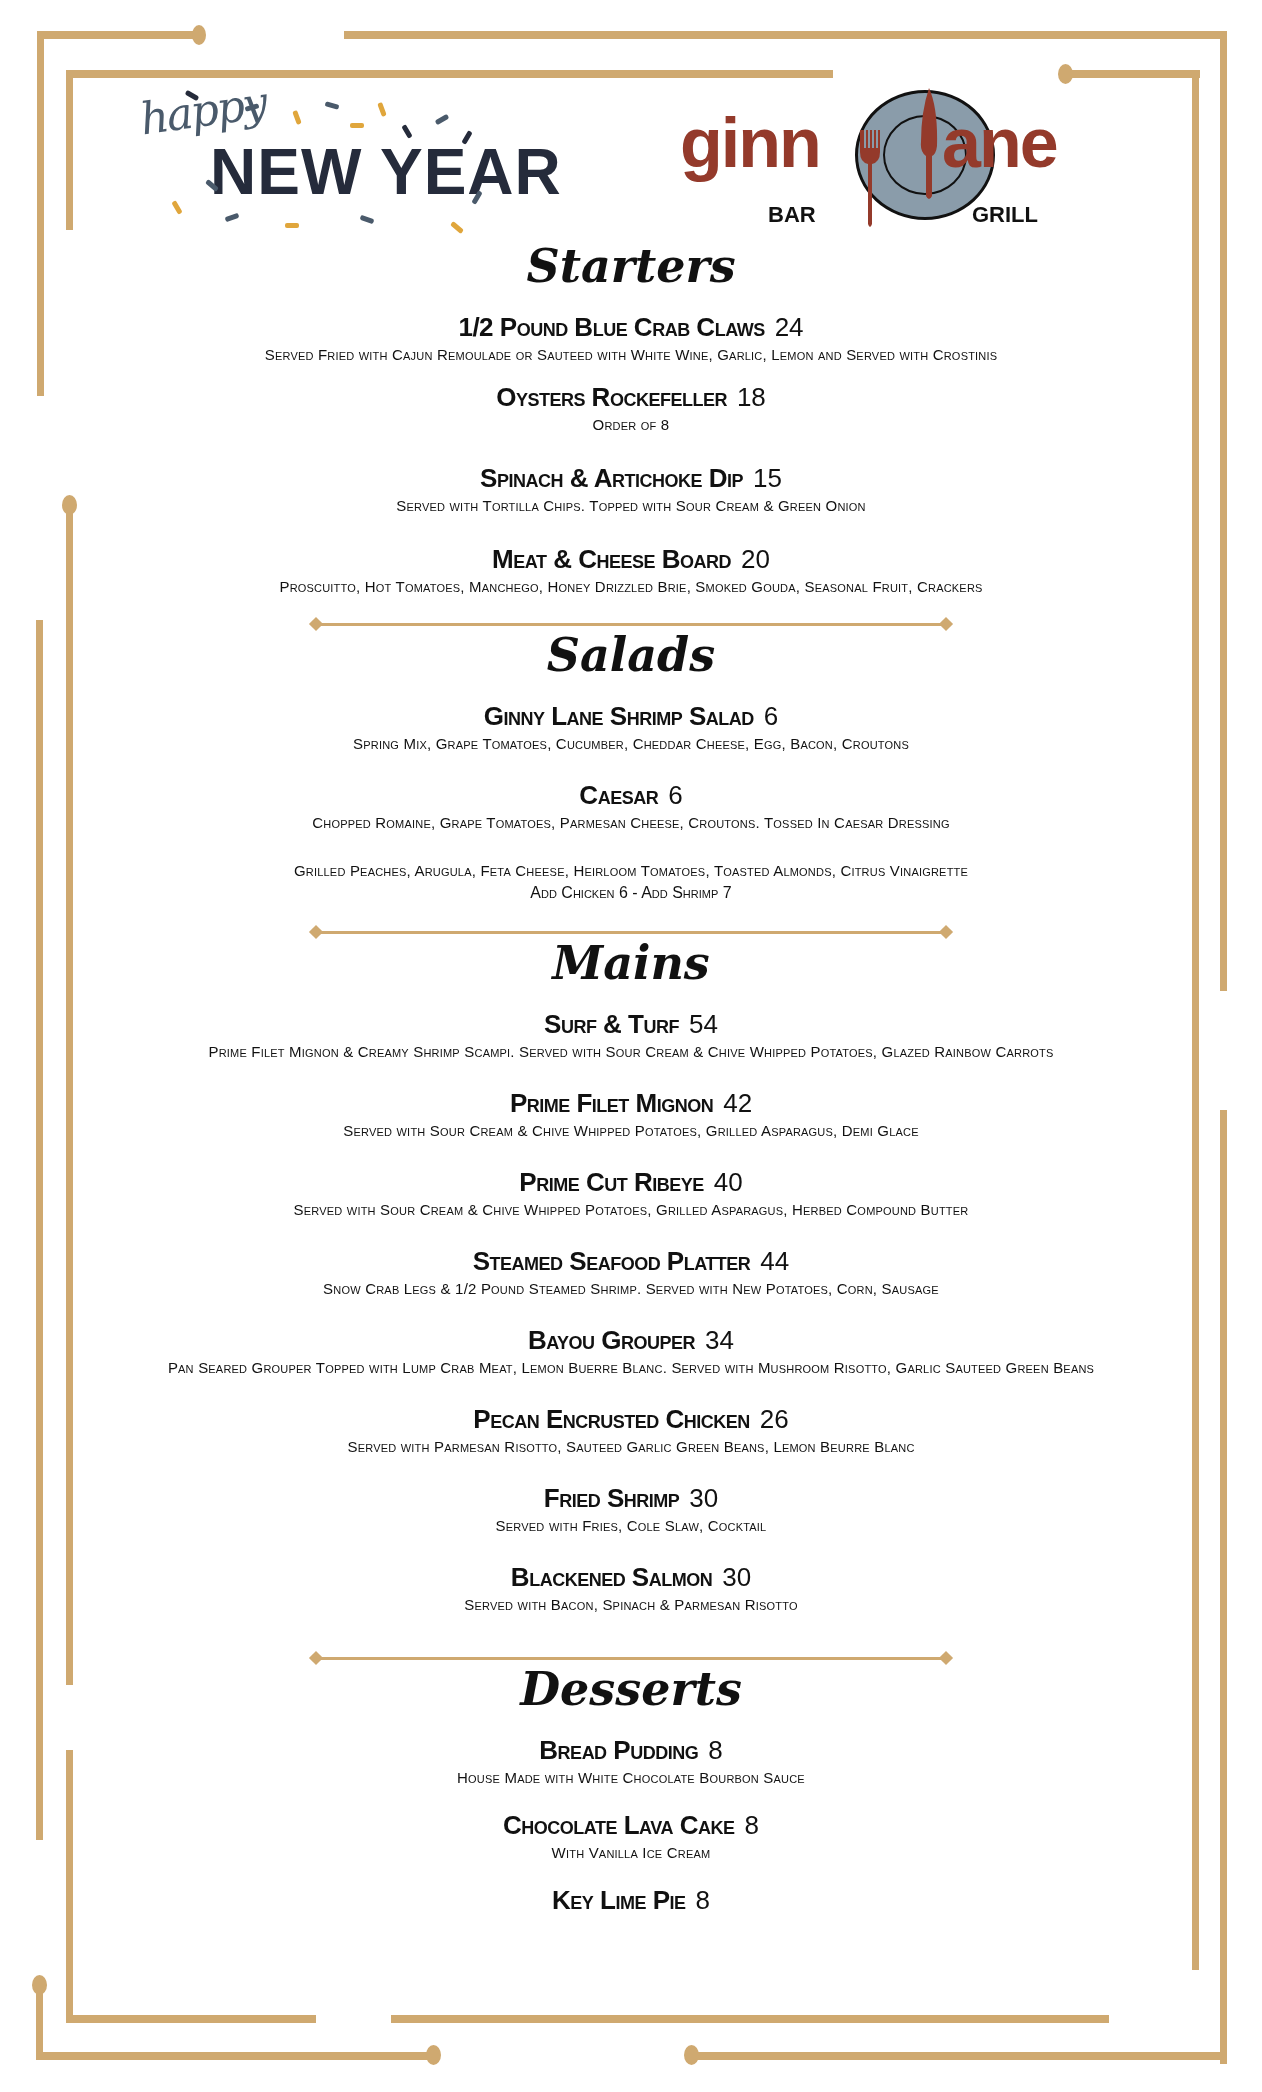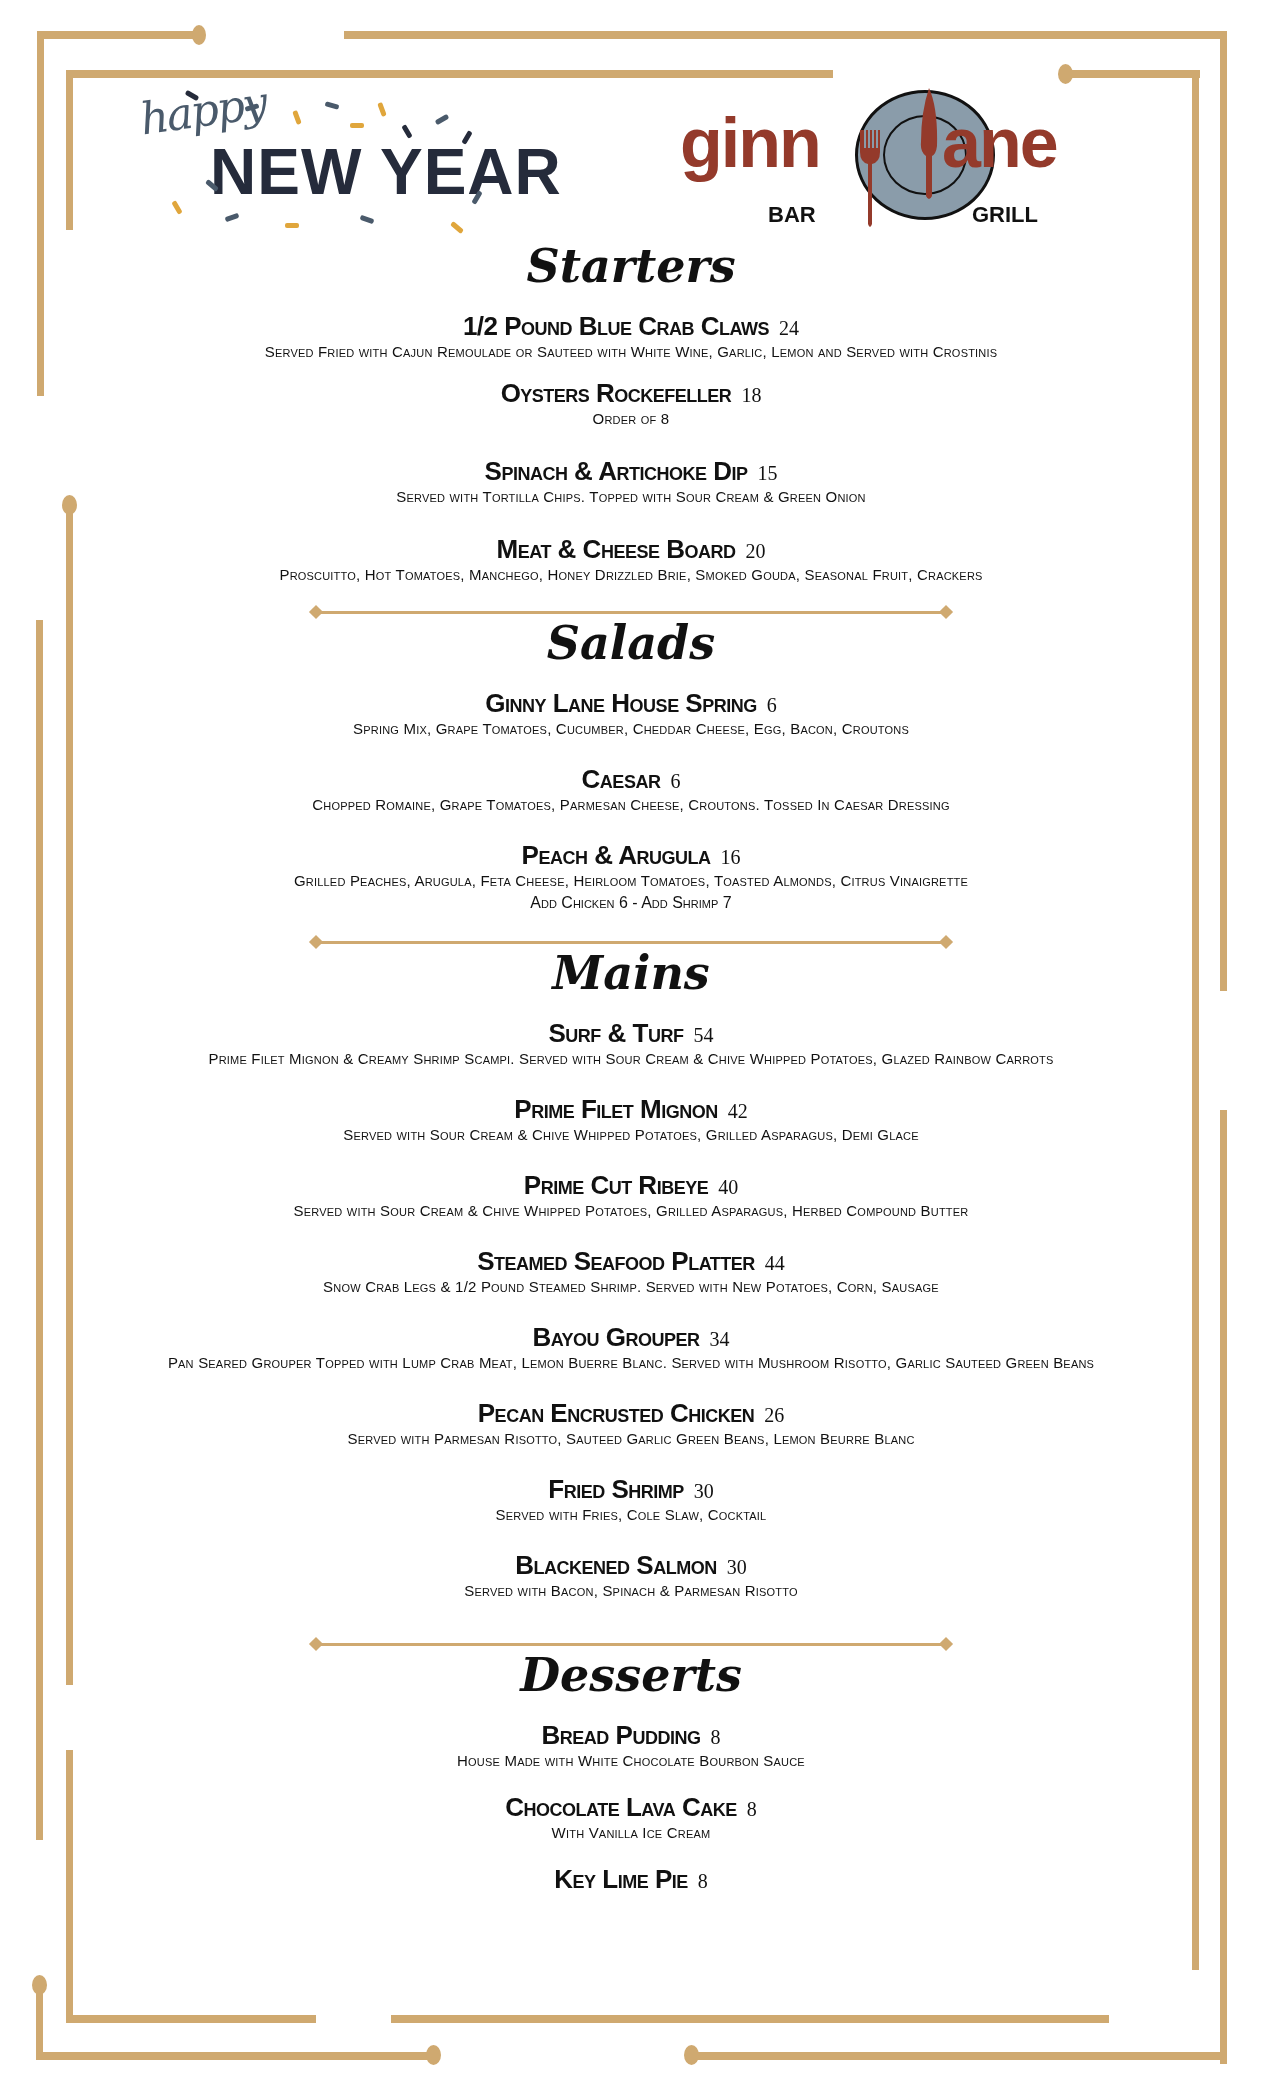--- a/index.html
+++ b/index.html
@@ -16,21 +16,21 @@
   #logo .plate { position:absolute; left:175px; top:0px; width:140px; height:130px; border-radius:50%; background:#8a9caa; border:3px solid #111; box-sizing:border-box; }
   #logo .plate .inner { position:absolute; left:25px; top:22px; width:84px; height:80px; border-radius:50%; border:2px solid #111; box-sizing:border-box; }
   #logo .sub { position:absolute; top:112px; font-weight:bold; font-size:22px; color:#111; }
   #menu { position:absolute; left:70px; top:246px; width:1122px; text-align:center; }
   .section-title { font-family:"DejaVu Serif", serif; font-style:italic; font-size:46px; color:#111; margin:0; line-height:48px; }
   .divider { position:relative; width:640px; height:14px; margin:0 auto; }
   .divider .bar { position:absolute; left:8px; right:8px; top:6px; height:3px; background:#cfa970; }
   .divider .dia { position:absolute; top:2px; width:10px; height:10px; background:#cfa970; transform:rotate(45deg); }
   .item { margin:0; }
   .item-name { font-family:"Liberation Sans", sans-serif; font-weight:bold; font-variant:small-caps; font-size:26px; line-height:28px; letter-spacing:-0.5px; }
-  .item-price { font-family:Liberation Serif, serif; font-size:20px; margin-left:10px; }
+  .item-price { font-family:Liberation Sans, sans-serif; font-size:26px; margin-left:10px; }
   .item-desc { font-family:"Liberation Sans", sans-serif; font-variant:small-caps; font-size:15px; line-height:24px; letter-spacing:0.2px; }
   .item-note { font-family:"Liberation Sans", sans-serif; font-variant:small-caps; font-size:16px; line-height:20px; }
 </style>
 </head>
 <body>
 
 <div>
 
   <div class="ln" style="left:37px; top:31px; width:160px; height:8px;"></div>
   <div class="dot" style="left:192px; top:25px; width:14px; height:20px;"></div>
@@ -122,29 +122,28 @@
 
   <div class="divider" style="margin-top:18px;">
     <span class="bar"></span>
     <span class="dia" style="left:0;"></span>
     <span class="dia" style="right:0;"></span>
   </div>
 
   <section>
     <h2 class="section-title">Salads</h2>
     <div class="item" style="margin-top:22px;">
-      <div><span class="item-name">Ginny Lane House Spring</span><span class="item-price">6</span></div>
+      <div><span class="item-name">Ginny Lane Shrimp Salad</span><span class="item-price">6</span></div>
       <div class="item-desc">Spring Mix, Grape Tomatoes, Cucumber, Cheddar Cheese, Egg, Bacon, Croutons</div>
     </div>
     <div class="item" style="margin-top:24px;">
       <div><span class="item-name">Caesar</span><span class="item-price">6</span></div>
       <div class="item-desc">Chopped Romaine, Grape Tomatoes, Parmesan Cheese, Croutons. Tossed In Caesar Dressing</div>
     </div>
     <div class="item" style="margin-top:24px;">
-      <div><span class="item-name">Peach &amp; Arugula</span><span class="item-price">16</span></div>
       <div class="item-desc">Grilled Peaches, Arugula, Feta Cheese, Heirloom Tomatoes, Toasted Almonds, Citrus Vinaigrette</div>
       <div class="item-note">Add Chicken 6 - Add Shrimp 7</div>
     </div>
   </section>
 
   <div class="divider" style="margin-top:22px;">
     <span class="bar"></span>
     <span class="dia" style="left:0;"></span>
     <span class="dia" style="right:0;"></span>
   </div>

